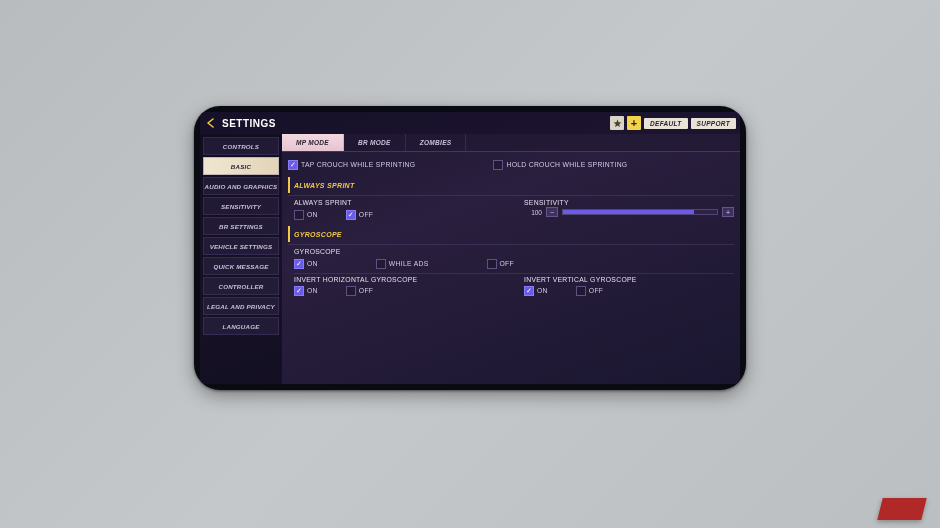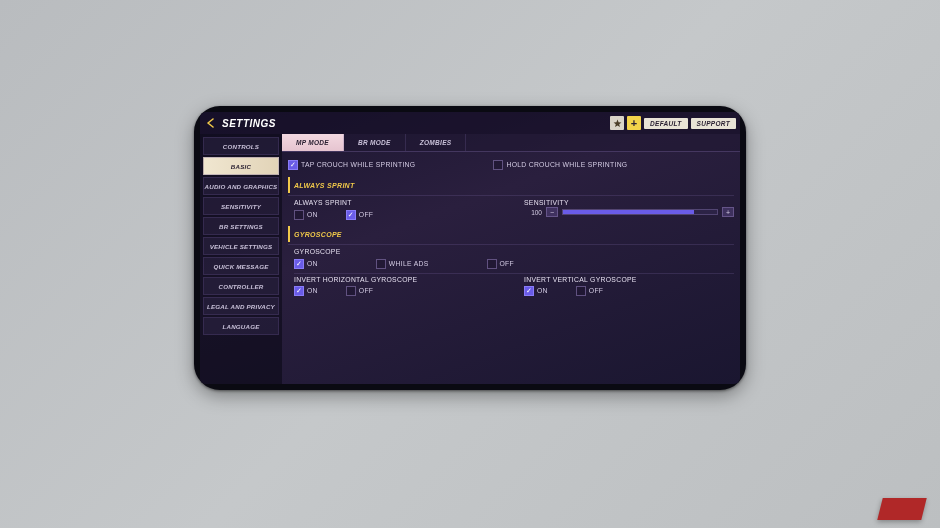--- a/index.html
+++ b/index.html
@@ -39,21 +39,20 @@
     width: 14px; height: 14px;
     display: inline-flex; align-items: center; justify-content: center;
     margin-right: 4px;
   }
   .back-ico svg { width: 10px; height: 10px; }
   .title {
     font-weight: bold;
     letter-spacing: 0.5px;
     font-size: 10px;
     color: #fff;
-    font-style: italic;
   }
   .hdr-right {
     margin-left: auto;
     display: flex; gap: 3px; align-items: center;
   }
   .hdr-btn {
     background: #e8e3d6;
     color: #2a2032;
     font-size: 6.5px;
     font-weight: bold;

